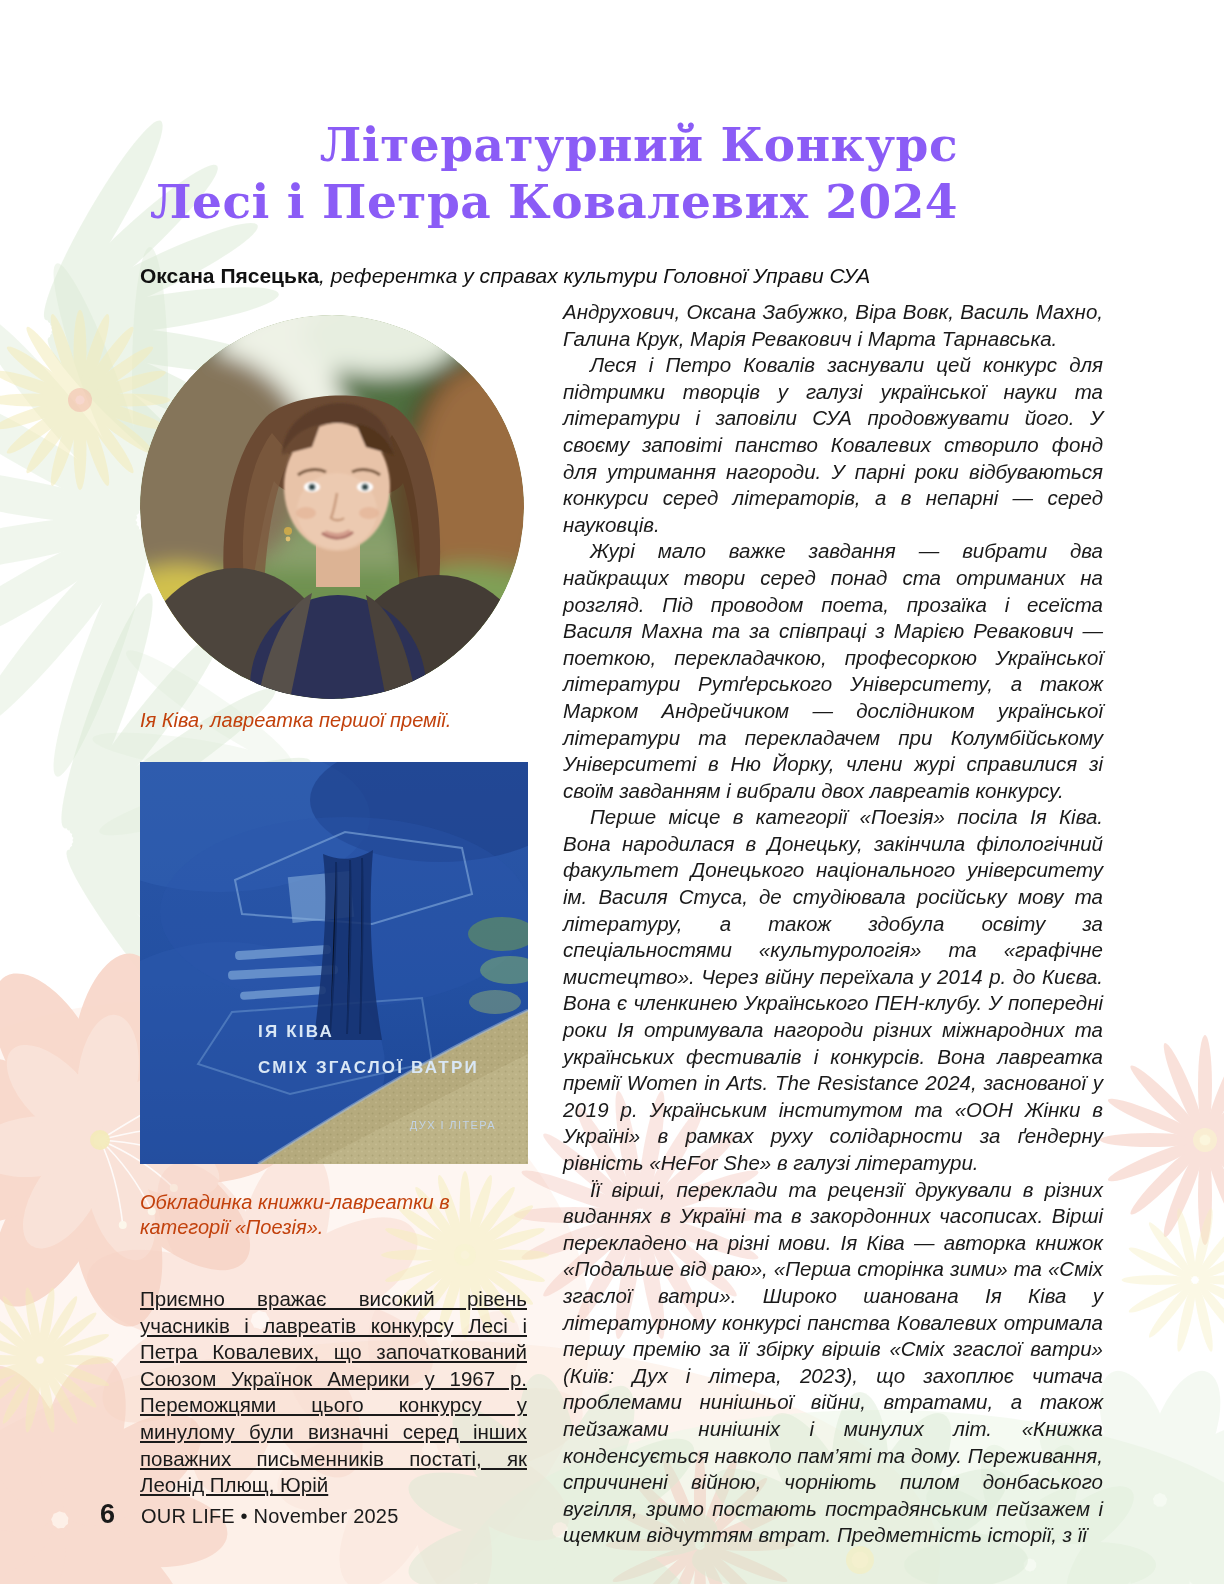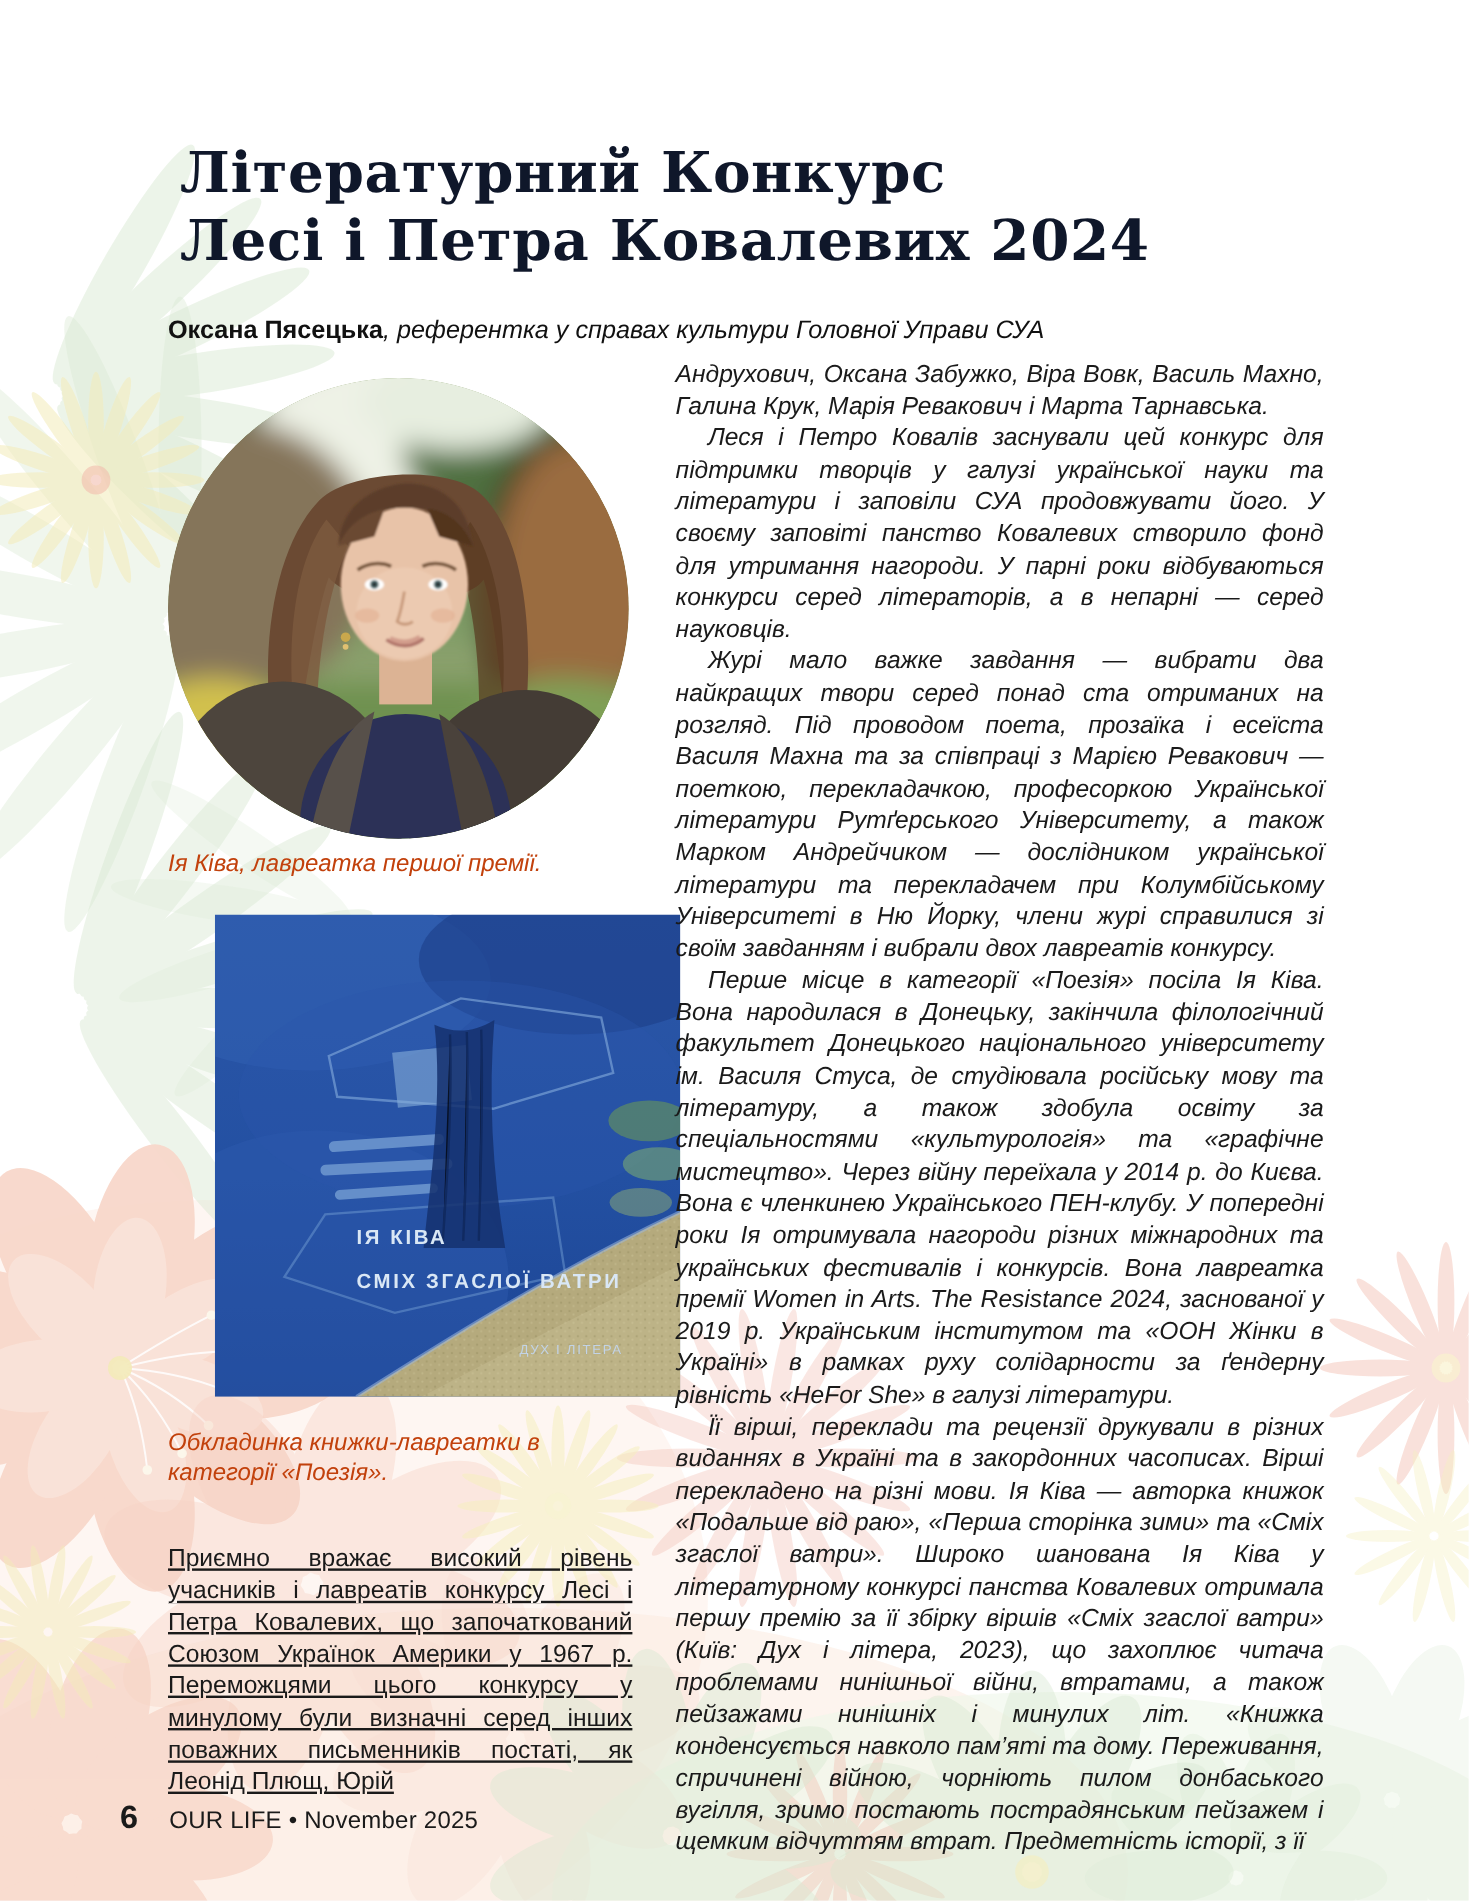--- a/index.html
+++ b/index.html
@@ -25,31 +25,31 @@
   .col-left{position:absolute;left:140px;top:315px;width:387px;}
   .col-right{position:absolute;left:563px;top:299px;width:540px;font-style:italic;}
 
   .photo-circle{
     width:384px;height:384px;border-radius:50%;overflow:hidden;display:block;
   }
   .caption{
     margin:9px 0 0 0;font-style:italic;font-size:20px;line-height:25px;color:#c2410c;
   }
   .book-cover{
-    position:relative;width:388px;height:402px;margin-top:29px;overflow:hidden;margin-left:39px;
+    position:relative;width:388px;height:402px;margin-top:29px;overflow:hidden;
   }
   .book-cover svg{position:absolute;inset:0;display:block;}
   .cover-author,.cover-title{
     position:absolute;left:118px;color:#d9e7f5;font-weight:700;
     font-size:17px;letter-spacing:2.2px;white-space:nowrap;
   }
   .cover-author{top:260px;}
   .cover-title{top:296px;}
   .cover-publisher{
-    position:absolute;right:48px;top:357px;color:#c2d3e6;
+    position:absolute;right:32px;top:357px;color:#c2d3e6;
     font-size:11px;letter-spacing:1.4px;white-space:nowrap;
   }
   .book-caption{margin-top:26px;}
 
   .body-text{
     margin:0;font-size:20.5px;line-height:26.6px;text-align:justify;
     hyphens:auto;-webkit-hyphens:auto;
   }
   .body-text.indent{text-indent:27px;}
   .left-paragraph{margin-top:46px;text-decoration:underline;}
@@ -361,21 +361,21 @@
         <ellipse cx="1089.5862456596271" cy="1512.4158447031855" rx="65" ry="30" fill="#dcecd6" transform="rotate(170 1089.5862456596271 1512.4158447031855)"></ellipse>
         <ellipse cx="1098.0791836294127" cy="1464.25" rx="65" ry="30" fill="#dcecd6" transform="rotate(210 1098.0791836294127 1464.25)"></ellipse>
         <ellipse cx="1135.5455597522146" cy="1432.8119776138076" rx="65" ry="30" fill="#dcecd6" transform="rotate(250 1135.5455597522146 1432.8119776138076)"></ellipse>
         <ellipse cx="1184.4544402477852" cy="1432.8119776138076" rx="65" ry="30" fill="#dcecd6" transform="rotate(290 1184.4544402477852 1432.8119776138076)"></ellipse>
         <ellipse cx="1221.9208163705873" cy="1464.25" rx="65" ry="30" fill="#dcecd6" transform="rotate(330 1221.9208163705873 1464.25)"></ellipse>
       </g>
     </svg>
 
   <div class="content">
 
-    <h1 class="title" style="color: #0f172a;">
+    <h1 class="title" style="color: #8b5cf6; text-align: right;">
       <span>Літературний Конкурс</span><br>
       <span>Лесі і Петра Ковалевих 2024</span>
     </h1>
 
     <div class="byline">
       <span class="name">Оксана Пясецька</span><span class="role">, референтка у справах культури Головної Управи СУА</span>
     </div>
 
     <div class="col-left">
 

